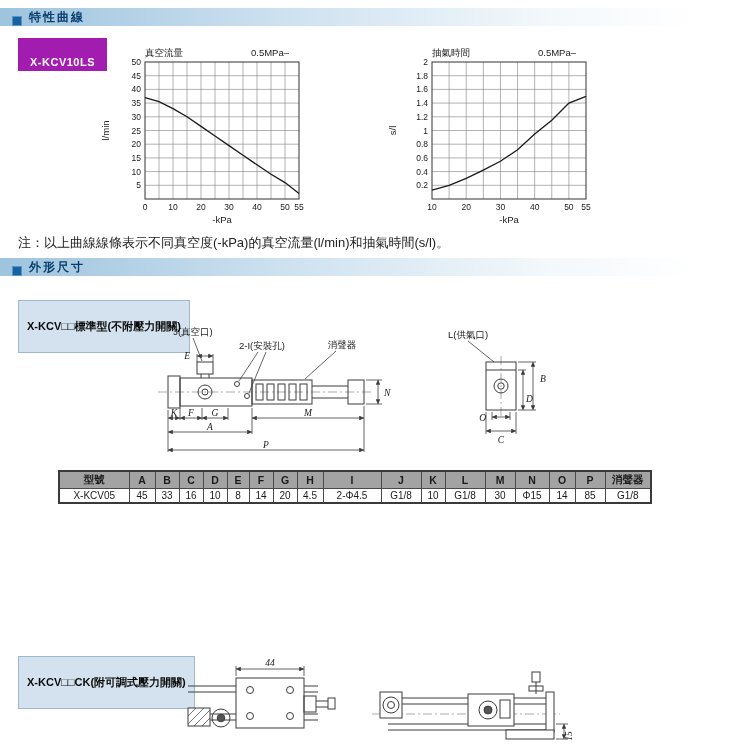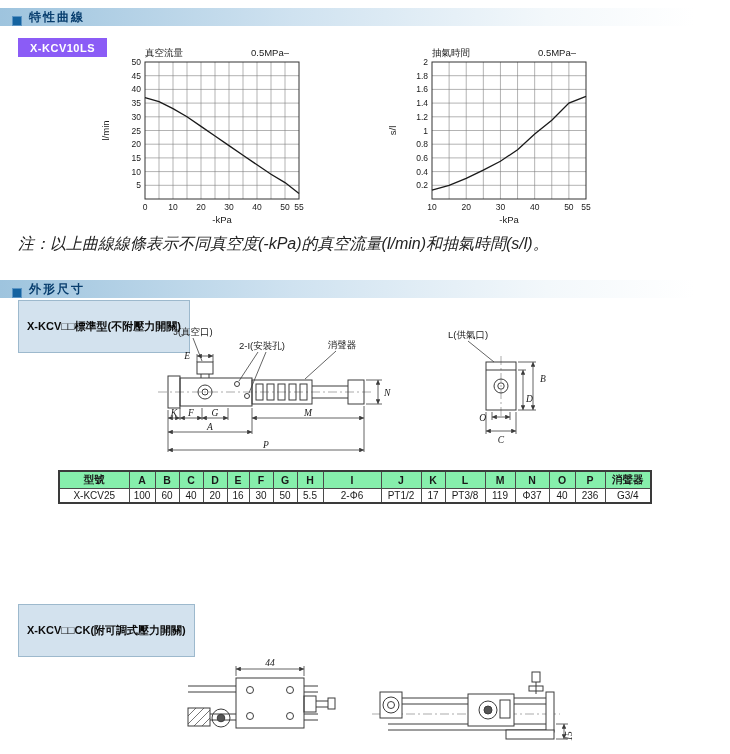--- a/index.html
+++ b/index.html
@@ -4,30 +4,30 @@
 <style>
   * { margin:0; padding:0; box-sizing:border-box; }
   html,body { width:730px; height:754px; background:#fff; overflow:hidden;
               font-family:"Liberation Sans", sans-serif; position:relative; color:#1a1a1a; }
   .abs { position:absolute; }
   .section-bar { position:absolute; left:0; width:730px; height:18px; display:flex; align-items:flex-end;
                  padding-left:12px;
                  background:linear-gradient(to right,#9ec4de 0%, #cfe2f0 40%, #f3f8fb 75%, #ffffff 95%); }
   .section-bar .sq { width:10px; height:10px; background:#1563a0; border:1px solid #5a94c4; margin-right:7px; }
   .section-bar .t { font-size:12px; font-weight:bold; color:#083e6e; letter-spacing:2px; }
-  .badge { position:absolute; left:18px; top:38px; background:#8b5cf6; color:#fff; font-size:11px;
-           font-weight:bold; padding:4px 12px 3px; letter-spacing:0.5px; }
-  .note { position:absolute; left:18px; top:234px; font-size:16px; color:#222;font-style:italic; }
+  .badge { position:absolute; left:18px; top:38px; background:#a21caf; color:#fff; font-size:11px;
+           font-weight:bold; padding:18px 12px 3px; letter-spacing:0.5px; }
+  .note { position:absolute; left:18px; top:234px; font-size:13px; color:#222; }
   .sub { position:absolute; left:18px; font-size:11px; font-weight:bold; color:#0a0a0a;
          background:#d3e2ee; border:1px solid #9db9cd; padding:18px 8px; }
   table { position:absolute; left:58px; top:470px; border-collapse:collapse; table-layout:fixed;
           font-size:10px; border:2px solid #3a3a3a; }
   th,td { border:1px solid #4a4a4a; text-align:center; padding:1px 0; height:14px;
           white-space:nowrap; overflow:hidden; }
-  thead th { background:#86efac; font-weight:bold; font-size:10.5px; }
+  thead th { background:#a3a3a3; font-weight:bold; font-size:10.5px; }
   svg text { fill:#1a1a1a; }
   svg .cjk { font-size:9.5px; font-family:"Liberation Sans",sans-serif; }
   svg .dim { font-size:9.5px; font-style:italic; font-family:"Liberation Serif",serif; }
 </style>
 </head>
 <body>
 
 <div class="section-bar" style="top:8px">
   <span class="sq"></span>
   <span class="t">特性曲線</span>
@@ -116,21 +116,21 @@
     <text x="48" y="19" text-anchor="end" font-size="8.5">2</text>
     <text x="129" y="177" text-anchor="middle" font-size="9.5">-kPa</text>
     <text x="16" y="84.5" text-anchor="middle" font-size="9.5" transform="rotate(-90 16 84.5)">s/l</text>
     <text x="52" y="10" font-size="9.5">抽氣時間</text>
     <text x="196" y="10" text-anchor="end" font-size="9.5">0.5MPa–</text>
     <polyline points="52.0,144.1 69.1,139.3 86.2,132.4 103.3,124.2 120.4,115.3 137.6,103.7 154.7,87.9 171.8,74.2 188.9,57.1 206.0,50.3" fill="none" stroke="#1a1a1a" stroke-width="1.3"></polyline>
   </svg>
 
 <div class="note">注：以上曲線線條表示不同真空度(-kPa)的真空流量(l/min)和抽氣時間(s/l)。</div>
 
-<div class="section-bar" style="top:280px">
+<div class="section-bar" style="top:258px">
   <span class="sq"></span>
   <span class="t">外形尺寸</span>
 </div>
 
 <div class="sub" style="top:300px">X-KCV□□標準型(不附壓力開關)</div>
 
 <svg class="abs" style="left:0;top:322px" width="730" height="146" viewBox="0 0 730 146">
   <defs>
     <marker id="arw1" viewBox="0 0 8 8" refX="8" refY="4" markerWidth="6" markerHeight="6" orient="auto-start-reverse">
       <path d="M0,0 L8,4 L0,8 z" fill="#3c3c3c"></path>
@@ -273,43 +273,43 @@
         <th>L</th>
         <th>M</th>
         <th>N</th>
         <th>O</th>
         <th>P</th>
         <th>消聲器</th>
       </tr>
     </thead>
     <tbody>
       <tr>
-        <td>X-KCV25</td>
-        <td>100</td>
-        <td>60</td>
-        <td>40</td>
+        <td>X-KCV05</td>
+        <td>45</td>
+        <td>33</td>
+        <td>16</td>
+        <td>10</td>
+        <td>8</td>
+        <td>14</td>
         <td>20</td>
-        <td>16</td>
+        <td>4.5</td>
+        <td>2-Φ4.5</td>
+        <td>G1/8</td>
+        <td>10</td>
+        <td>G1/8</td>
         <td>30</td>
-        <td>50</td>
-        <td>5.5</td>
-        <td>2-Φ6</td>
-        <td>PT1/2</td>
-        <td>17</td>
-        <td>PT3/8</td>
-        <td>119</td>
-        <td>Φ37</td>
-        <td>40</td>
-        <td>236</td>
-        <td>G3/4</td>
+        <td>Φ15</td>
+        <td>14</td>
+        <td>85</td>
+        <td>G1/8</td>
       </tr>
     </tbody>
   </table>
 
-<div class="sub" style="top:604px">X-KCV□□CK(附可調式壓力開關)</div>
+<div class="sub" style="top:656px">X-KCV□□CK(附可調式壓力開關)</div>
 
 <svg class="abs" style="left:0;top:658px" width="730" height="96" viewBox="0 0 730 96">
   <defs>
     <marker id="arw2" viewBox="0 0 8 8" refX="8" refY="4" markerWidth="6" markerHeight="6" orient="auto-start-reverse">
       <path d="M0,0 L8,4 L0,8 z" fill="#3c3c3c"></path>
     </marker>
   </defs>
 
   <g stroke="#3c3c3c" fill="none" stroke-width="1">
     <line x1="188" y1="28" x2="318" y2="28"></line>

